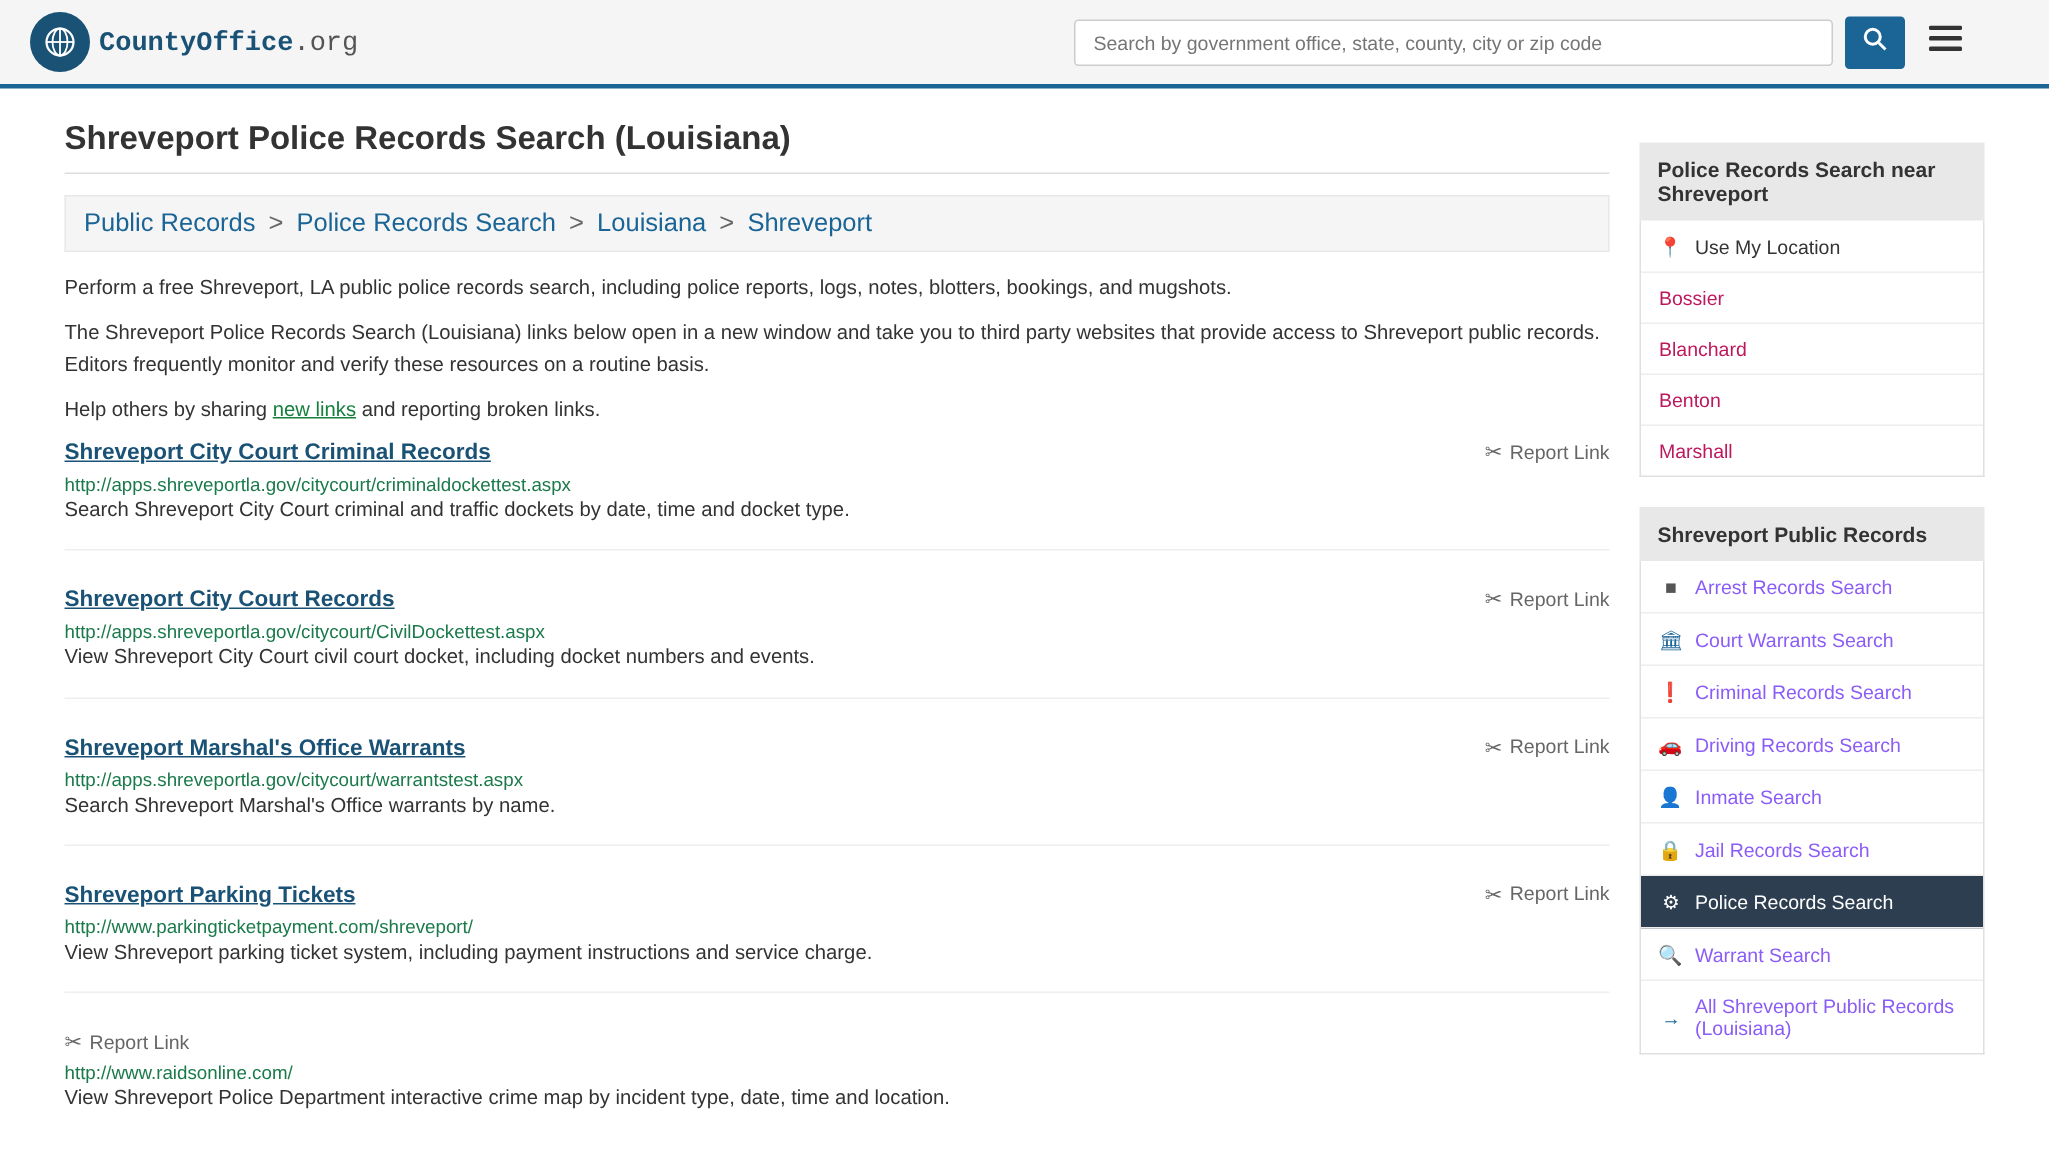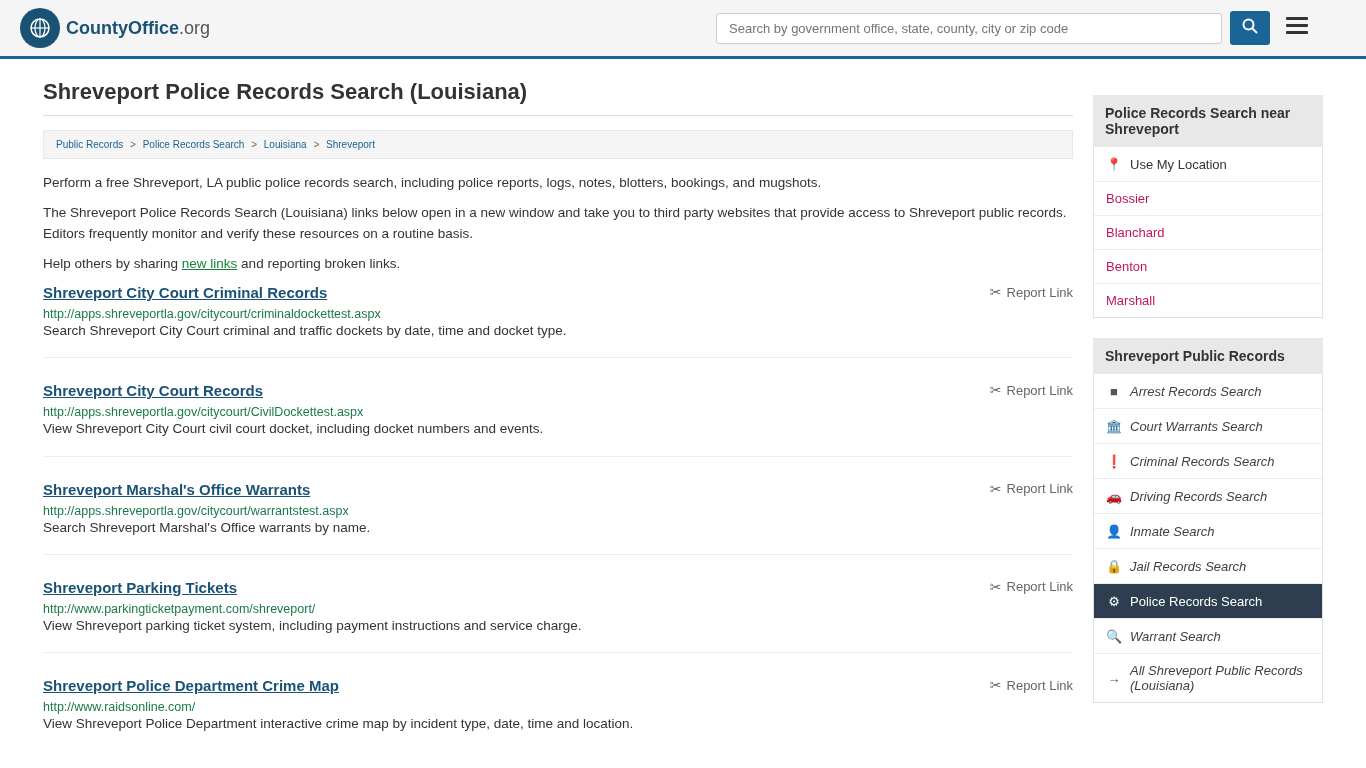--- a/index.html
+++ b/index.html
@@ -33,20 +33,21 @@
       flex-shrink: 0;
     }
     #logo-text {
       font-size: 18px;
       color: #1a5276;
       font-weight: bold;
     }
     #logo-text span {
       color: #555;
       font-weight: normal;
+      font-family: Liberation Mono, monospace;
     }
     #search-bar-area {
       display: flex;
       align-items: center;
       gap: 8px;
       flex: 1;
       max-width: 600px;
       margin: 0 30px;
     }
     #search-input {
@@ -93,21 +94,21 @@
       font-weight: bold;
       color: #333;
       margin-bottom: 14px;
       border-bottom: 1px solid #ddd;
       padding-bottom: 10px;
     }
     #breadcrumb {
       background: #f5f5f5;
       padding: 8px 12px;
       margin-bottom: 14px;
-      font-size: 10px;
+      font-size: 17px;
       color: #666;
       border: 1px solid #e8e8e8;
     }
     #breadcrumb a {
       color: #1a6496;
       text-decoration: none;
     }
     #breadcrumb span { color: #666; margin: 0 4px; }
 
     .intro-text {
@@ -192,23 +193,22 @@
       font-size: 13px;
       cursor: pointer;
       color: #1a6496;
     }
     .sidebar-item:last-child { border-bottom: none; }
     .sidebar-item.active {
       background: #2c3e50;
       color: #fff;
     }
     .sidebar-item a {
-      color: #404040;
+      color: #8b5cf6;
       text-decoration: none;
-      font-style: italic;
     }
     .sidebar-item.use-location { color: #333; }
     .sidebar-item.use-location .loc-icon { color: #c0392b; }
 
     .sidebar-icon {
       width: 16px;
       height: 16px;
       display: inline-flex;
       align-items: center;
       justify-content: center;
@@ -333,21 +333,20 @@
             <span class="report-link-icon">✂</span>
             <span>Report Link</span>
           </span>
         </div>
         <a class="result-url" href="#">http://www.parkingticketpayment.com/shreveport/</a>
         <p class="result-desc">View Shreveport parking ticket system, including payment instructions and service charge.</p>
       </div>
 
       <div class="result-item">
         <div class="result-header">
-          <span class="result-title">Shreveport Police Department Crime Map</span>
           <span class="report-link">
             <span class="report-link-icon">✂</span>
             <span>Report Link</span>
           </span>
         </div>
         <a class="result-url" href="#">http://www.raidsonline.com/</a>
         <p class="result-desc">View Shreveport Police Department interactive crime map by incident type, date, time and location.</p>
       </div>
 
     </div>

